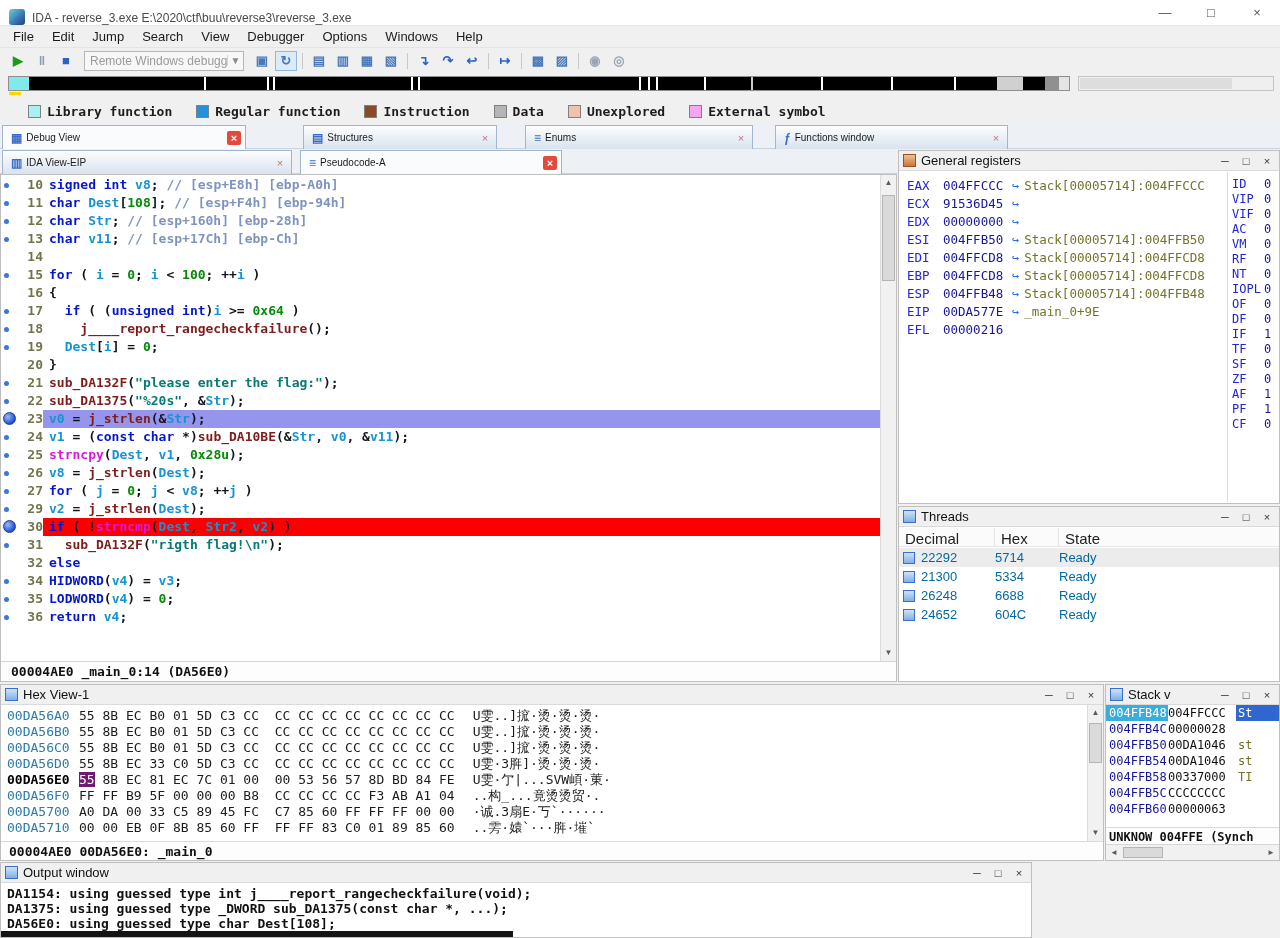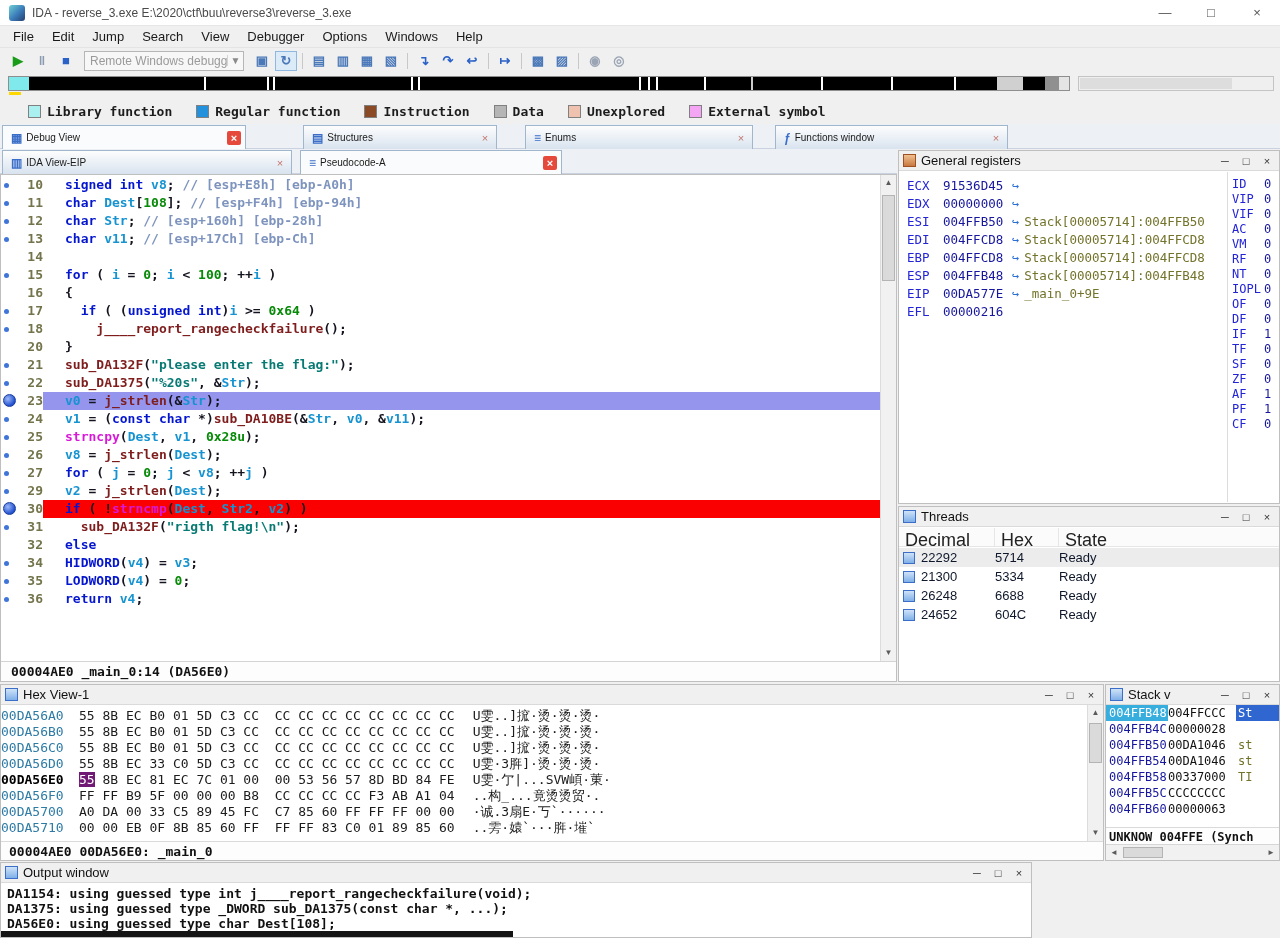--- a/index.html
+++ b/index.html
@@ -1,20 +1,20 @@
 <!DOCTYPE html>
 <html><head>
 <meta charset="utf-8">
 <style>
   *{margin:0;padding:0;box-sizing:border-box}
   html,body{width:1280px;height:938px;overflow:hidden}
   body{font-family:"Liberation Sans",sans-serif;background:#f0f0f0}
   .app{position:absolute;left:0;top:0;width:1280px;height:938px;background:#f0f0f0}
   
-  .titlebar{position:absolute;left:0;top:0;width:1280px;height:26px;background:#fff;border-bottom:1px solid #e6e6e6;display:flex;align-items:center}
+  .titlebar{position:absolute;left:0;top:0;width:1280px;height:26px;background:#fff;border-bottom:1px solid #e6e6e6;display:flex;align-items:flex-end}
   .appicon{width:16px;height:16px;margin:0 7px 0 9px;border-radius:3px;background:linear-gradient(135deg,#6fd0d4,#3a7ab8 55%,#26406e)}
   .wtitle{font-size:12px;color:#4a4a4a;white-space:nowrap}
   .winbtns{margin-left:auto;display:flex;height:100%}
   .winbtn{width:46px;display:flex;align-items:center;justify-content:center;font-size:13px;color:#555}
   
   .menubar{position:absolute;left:0;top:26px;width:1280px;height:22px;display:flex;align-items:center;padding-left:4px;background:#f0f0f0;border-bottom:1px solid #e4e4e4}
   .mi{padding:2px 9px;font-size:13px;color:#1a1a1a;cursor:default}
   
   .toolbar{position:absolute;left:0;top:48px;width:1280px;height:25px;display:flex;align-items:center;padding-left:6px;background:#f0f0f0}
   .tbi{width:22px;height:20px;display:flex;align-items:center;justify-content:center;font-size:13px;margin:0 1px;border:1px solid transparent;font-weight:bold}
@@ -60,21 +60,21 @@
   .ptext{font-size:13px;color:#111;flex:1;white-space:nowrap;overflow:hidden}
   .pbtn{width:16px;text-align:center;font-size:11px;color:#333}
   
   .pseudo{left:0;top:174px;width:897px;height:508px}
   .codelines{position:absolute;left:0;top:1px;right:16px;height:589px;overflow:hidden}
   .cline{display:flex;height:18px;line-height:18px;font-family:"DejaVu Sans Mono",monospace;font-size:13px}
   .gut{width:18px;position:relative;flex:none}
   .bpc{position:absolute;left:2px;top:2px;width:13px;height:13px;border-radius:50%;background:radial-gradient(circle at 35% 35%,#9db8f8,#2050d0 70%);border:1px solid #1a3c9c}
   .dotc{position:absolute;left:3px;top:7px;width:5px;height:5px;border-radius:50%;background:#3f74d8}
   .lno{width:24px;text-align:right;color:#74744c;font-weight:bold;flex:none}
-  .ctext{flex:1;white-space:pre;padding-left:22px;font-weight:bold}
+  .ctext{flex:1;white-space:pre;padding-left:6px;font-weight:bold}
   .hl-sel{background:#9595ee}
   .hl-bp{background:#fa0000}
   .sg-k{color:#0516cf}
   .sg-v{color:#1693d1}
   .sg-n{color:#078a07}
   .sg-s{color:#077a74}
   .sg-c{color:#7e94be}
   .sg-f{color:#7f1d1d}
   .sg-i{color:#d819d8}
   .sg-d{color:#141420}
@@ -89,33 +89,33 @@
   .rn{color:#2323d8;display:inline-block;width:36px;margin-left:8px}
   .rv{color:#16169e;display:inline-block;min-width:64px}
   .ra{color:#2a6fd6;margin:0 5px;font-size:12px}
   .rd{color:#73732b}
   .flagcol{position:absolute;right:0;top:21px;width:52px;bottom:1px;border-left:1px solid #dcdcdc;font-family:"DejaVu Sans Mono",monospace;font-size:12px;padding-top:5px}
   .frow{height:15px;line-height:15px}
   .fn{color:#2323d8;display:inline-block;width:32px;margin-left:4px}
   .fv{color:#16169e}
   
   .threads{left:898px;top:506px;width:382px;height:176px}
-  .thhead{position:absolute;left:0;top:21px;right:0;height:19px;background:#fbfbfb;border-bottom:1px solid #e6e6e6;display:flex;font-size:18px;color:#222}
+  .thhead{position:absolute;left:0;top:21px;right:0;height:19px;background:#fbfbfb;border-bottom:1px solid #e6e6e6;display:flex;font-size:15px;color:#222}
   .thc{padding:2px 0 0 6px;border-right:1px solid #e6e6e6}
   .thc:nth-child(1){width:96px}.thc:nth-child(2){width:64px}.thc:nth-child(3){flex:1;border-right:none}
   .threadrows{position:absolute;left:0;top:41px;right:0;bottom:1px}
-  .throw{display:flex;height:19px;align-items:center;font-size:13px;color:#0f172a}
+  .throw{display:flex;height:19px;align-items:center;font-size:13px;color:#0369a1}
   .throw.sel{background:#ececec}
   .thico{width:12px;height:12px;border:1px solid #3a6ec8;background:linear-gradient(#cfe2f8,#7fb0e8);margin:0 6px 0 4px;flex:none}
   .thd{width:74px}.thh{width:64px}
   
   .hex{left:0;top:684px;width:1104px;height:177px}
   .hexbody{position:absolute;left:0;top:20px;right:16px;bottom:19px;font-family:"DejaVu Sans Mono",monospace;font-size:13px;padding-top:3px;overflow:hidden}
   .hxrow{height:16px;line-height:16px;display:flex;white-space:pre}
-  .hxa{color:#2e7ba6;width:78px;flex:none}
+  .hxa{color:#2e7ba6;width:78px;padding-left:6px;flex:none}
   .hxa.cur{color:#000;font-weight:bold}
   .hxb{flex:none;color:#1c1c1c}
   .hxsel{background:#701a75;color:#fff}
   .hxt{color:#1c1c1c;padding-left:18px;white-space:pre;overflow:hidden}
   .hexstatus{position:absolute;left:0;bottom:0;right:0;height:19px;border-top:1px solid #dadada;font-family:"DejaVu Sans Mono",monospace;font-size:13px;font-weight:bold;color:#111;padding:2px 0 0 8px;background:#fdfdfd}
   
   .stack{left:1105px;top:684px;width:175px;height:177px}
   .stackrows{position:absolute;left:0;top:20px;right:0;font-family:"DejaVu Sans Mono",monospace;font-size:12px}
   .strow{height:16px;line-height:16px;display:flex;white-space:nowrap}
   .sta{width:62px;color:#16169e;padding-left:3px;flex:none}
@@ -303,20 +303,27 @@
           <span class="ctext"><span class="sg-d">  </span><span class="sg-k">if</span><span class="sg-d"> ( (</span><span class="sg-k">unsigned int</span><span class="sg-d">)</span><span class="sg-v">i</span><span class="sg-d"> &gt;= </span><span class="sg-n">0x64</span><span class="sg-d"> )</span></span>
         </div>
         <div class="cline">
           <span class="gut">
             <span class="dotc"></span>
           </span>
           <span class="lno">18</span>
           <span class="ctext"><span class="sg-d">    </span><span class="sg-f">j____report_rangecheckfailure</span><span class="sg-d">();</span></span>
         </div>
         <div class="cline">
+          <span class="gut">
+            <span class="dotc"></span>
+          </span>
+          <span class="lno">19</span>
+          <span class="ctext"><span class="sg-d">  </span><span class="sg-v">Dest</span><span class="sg-d">[</span><span class="sg-v">i</span><span class="sg-d">] = </span><span class="sg-n">0</span><span class="sg-d">;</span></span>
+        </div>
+        <div class="cline">
           <span class="gut"></span>
           <span class="lno">20</span>
           <span class="ctext"><span class="sg-d">}</span></span>
         </div>
         <div class="cline">
           <span class="gut">
             <span class="dotc"></span>
           </span>
           <span class="lno">21</span>
           <span class="ctext"><span class="sg-f">sub_DA132F</span><span class="sg-d">(</span><span class="sg-s">"please enter the flag:"</span><span class="sg-d">);</span></span>
@@ -421,20 +428,21 @@
 
   <div class="panel regs">
     <div class="ptitle">
       <span class="picon red"></span>
       <span class="ptext">General registers</span>
       <span class="pbtn">─</span>
       <span class="pbtn">□</span>
       <span class="pbtn">×</span>
     </div>
     <div class="regbody" id="regrows">
+        <div class="rrow"><span class="rn">EAX</span><span class="rv">004FFCCC</span><span class="ra">↪</span><span class="rd">Stack[00005714]:004FFCCC</span></div>
         <div class="rrow"><span class="rn">ECX</span><span class="rv">91536D45</span><span class="ra">↪</span></div>
         <div class="rrow"><span class="rn">EDX</span><span class="rv">00000000</span><span class="ra">↪</span></div>
         <div class="rrow"><span class="rn">ESI</span><span class="rv">004FFB50</span><span class="ra">↪</span><span class="rd">Stack[00005714]:004FFB50</span></div>
         <div class="rrow"><span class="rn">EDI</span><span class="rv">004FFCD8</span><span class="ra">↪</span><span class="rd">Stack[00005714]:004FFCD8</span></div>
         <div class="rrow"><span class="rn">EBP</span><span class="rv">004FFCD8</span><span class="ra">↪</span><span class="rd">Stack[00005714]:004FFCD8</span></div>
         <div class="rrow"><span class="rn">ESP</span><span class="rv">004FFB48</span><span class="ra">↪</span><span class="rd">Stack[00005714]:004FFB48</span></div>
         <div class="rrow"><span class="rn">EIP</span><span class="rv">00DA577E</span><span class="ra">↪</span><span class="rd">_main_0+9E</span></div>
         <div class="rrow"><span class="rn">EFL</span><span class="rv">00000216</span></div>
       </div>
     <div class="flagcol" id="flagrows">

